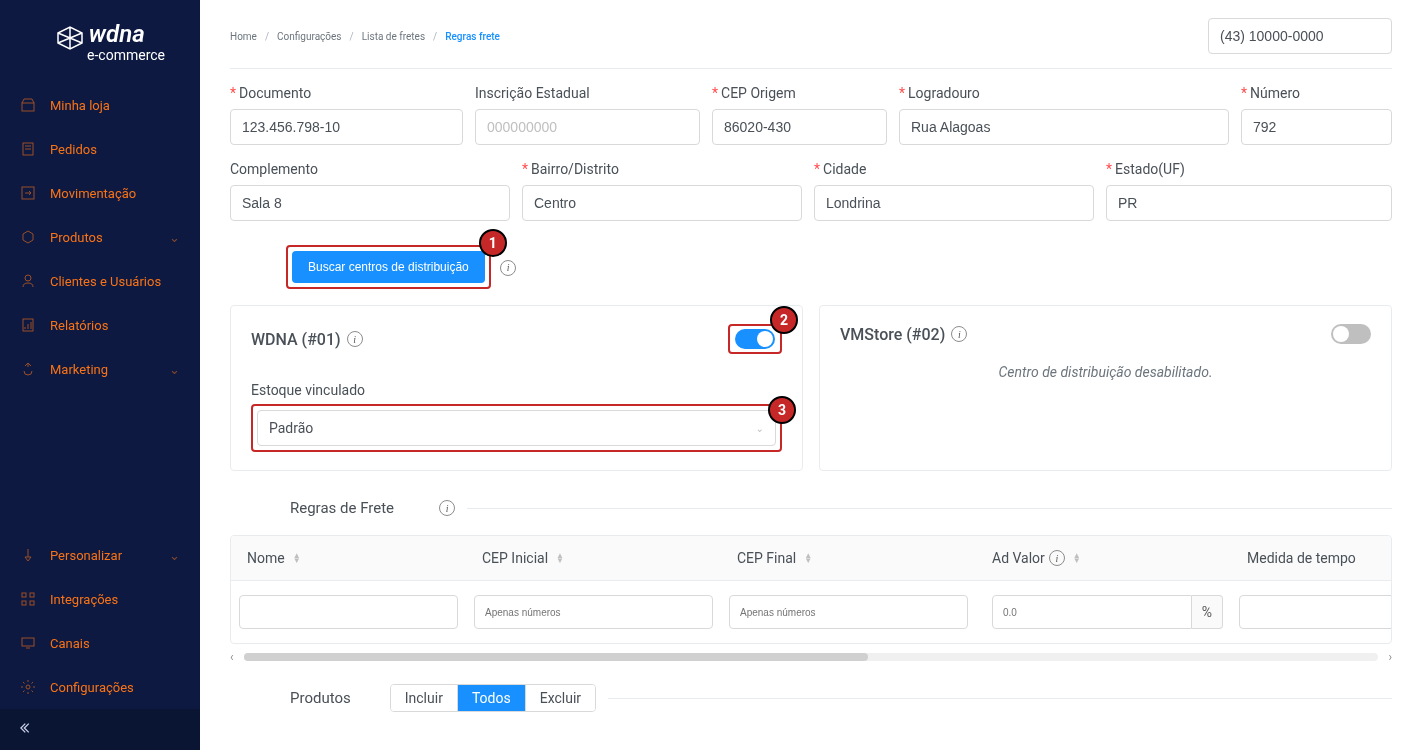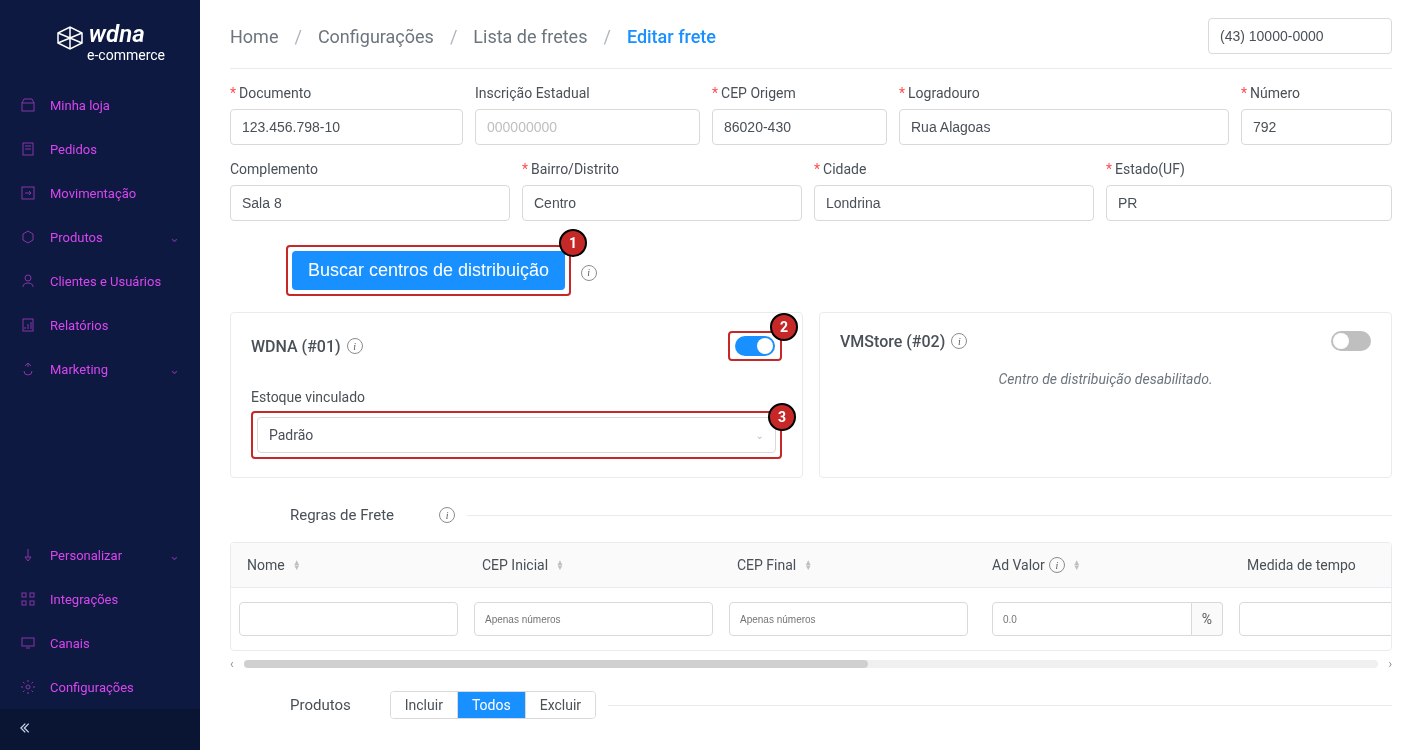--- a/index.html
+++ b/index.html
@@ -5,47 +5,47 @@
     * { box-sizing: border-box; margin: 0; padding: 0; }
     body { font-family: -apple-system, BlinkMacSystemFont, "Segoe UI", Roboto, sans-serif; font-size: 14px; color: #495057; background: #fff; }
     
     
     .sidebar { position: fixed; left: 0; top: 0; width: 200px; height: 100vh; background: #0d1941; display: flex; flex-direction: column; }
     .logo { padding: 20px 15px; text-align: center; }
     .logo-text { color: #fff; font-size: 24px; font-weight: 600; font-style: italic; }
     .logo-sub { color: #fff; font-size: 14px; display: block; text-align: right; padding-right: 20px; margin-top: -4px; }
     .logo-svg { display: inline-block; vertical-align: middle; }
     .nav-group { flex: 1; overflow-y: auto; }
-    .nav-item { display: flex; align-items: center; padding: 14px 20px; color: #d946ef; cursor: pointer; font-size: 13px; }
+    .nav-item { display: flex; align-items: center; padding: 14px 20px; color: #f97316; cursor: pointer; font-size: 13px; }
     .nav-icon { width: 16px; height: 16px; margin-right: 14px; opacity: 0.6; flex-shrink: 0; }
     .nav-item .chevron { margin-left: auto; opacity: 0.5; }
     .nav-bottom { }
     .collapse-btn { padding: 12px 20px; color: #c9d1e8; cursor: pointer; background: #0a1433; }
     
     
     .main { margin-left: 200px; padding: 0 30px 30px 30px; min-height: 100vh; }
     
     
     .top-row { display: flex; align-items: center; padding-top: 18px; padding-bottom: 14px; border-bottom: 1px solid #e9ecef; }
-    .breadcrumb { display: flex; align-items: center; gap: 16px; color: #6c757d; font-size: 18px; }
+    .breadcrumb { display: flex; align-items: center; gap: 8px; color: #6c757d; font-size: 10px; }
     .breadcrumb .sep { color: #adb5bd; }
     .breadcrumb .current { color: #1890ff; font-weight: 500; }
     .phone-box { margin-left: auto; }
     
     
     .form-row { display: flex; gap: 12px; margin-top: 16px; flex-wrap: wrap; }
     .form-field { display: flex; flex-direction: column; }
     .form-label { font-size: 14px; color: #495057; margin-bottom: 8px; }
     .form-label .req { color: #ff4d4f; margin-right: 3px; }
     .form-input { border: 1px solid #d9d9d9; border-radius: 4px; padding: 8px 11px; font-size: 14px; color: #495057; background: #fff; height: 36px; }
     .form-input::placeholder { color: #bfbfbf; }
     
     
     .buscar-wrap { position: relative; margin: 24px 0 16px 56px; display: inline-block; }
-    .btn-primary { background: #1890ff; color: #fff; border: none; border-radius: 4px; padding: 9px 16px; font-size: 18px; cursor: pointer; }
+    .btn-primary { background: #1890ff; color: #fff; border: none; border-radius: 4px; padding: 9px 16px; font-size: 12px; cursor: pointer; }
     .highlight-box { border: 2px solid #c62828; border-radius: 4px; padding: 4px; position: relative; display: inline-block; }
     .marker { position: absolute; width: 28px; height: 28px; background: #c62828; border: 2px solid #000; border-radius: 50%; color: #fff; font-weight: bold; display: flex; align-items: center; justify-content: center; font-size: 14px; z-index: 10; }
     .marker-1 { top: -18px; right: -18px; }
     .marker-2 { top: -20px; right: -18px; }
     .marker-3 { top: -10px; right: -16px; }
     .info-icon { display: inline-flex; width: 16px; height: 16px; border: 1px solid #8c8c8c; border-radius: 50%; align-items: center; justify-content: center; font-size: 10px; font-style: italic; color: #595959; margin-left: 6px; font-family: Georgia, serif; }
     
     
     .dist-row { display: flex; gap: 16px; }
     .dist-card { border: 1px solid #e9ecef; border-radius: 4px; padding: 18px 20px; flex: 1; }
@@ -208,21 +208,21 @@
 
 <div class="main">
   <div class="top-row">
     <div class="breadcrumb">
       <span>Home</span>
       <span class="sep">/</span>
       <span>Configurações</span>
       <span class="sep">/</span>
       <span>Lista de fretes</span>
       <span class="sep">/</span>
-      <span class="current">Editar frete</span>
+      <span class="current">Regras frete</span>
     </div>
     <div class="phone-box">
       <input class="form-input" style="width: 184px;" value="(43) 10000-0000">
     </div>
   </div>
 
   
   <div class="form-row">
     <div class="form-field" style="width:233px">
       <label class="form-label"><span class="req">*</span><span>Documento</span></label>

